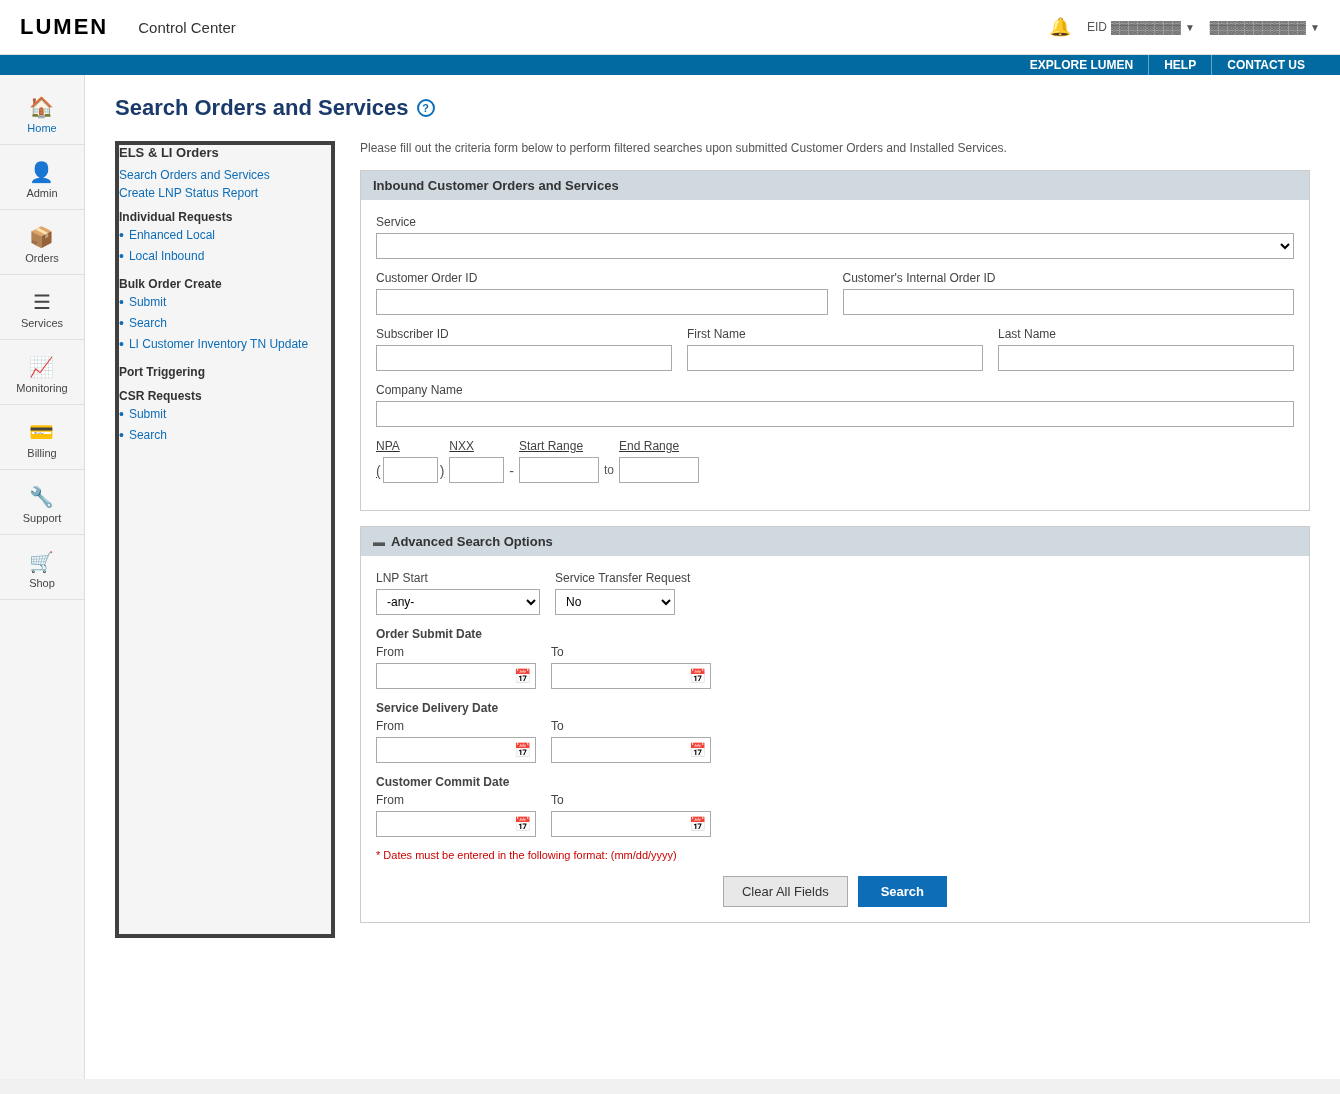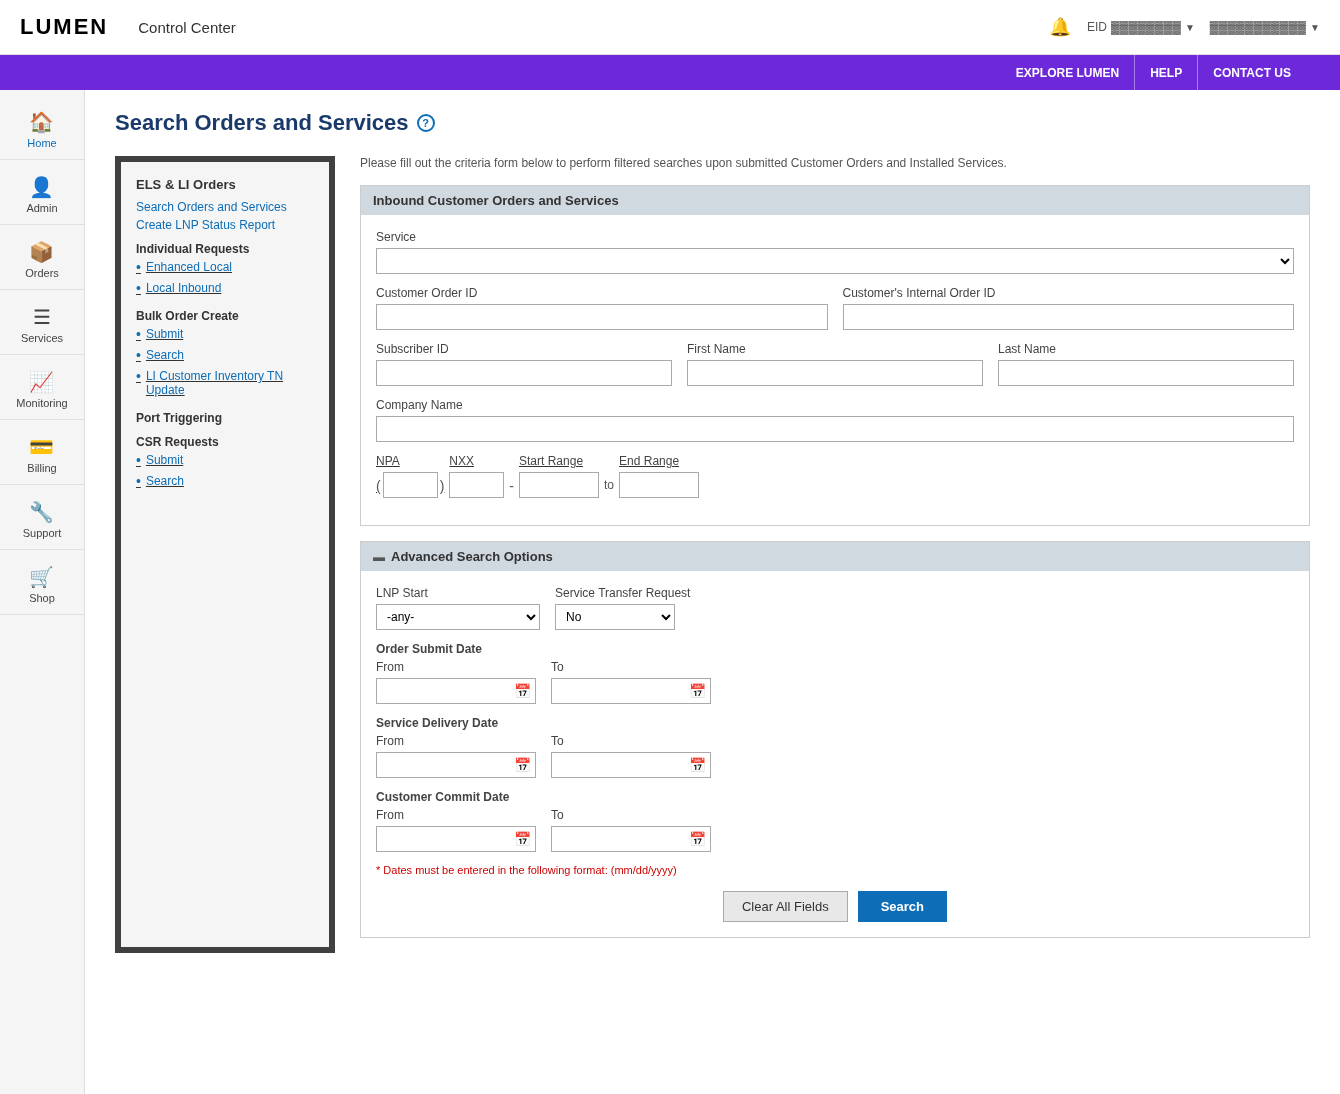--- a/index.html
+++ b/index.html
@@ -41,26 +41,26 @@
       color: #555;
       display: flex;
       align-items: center;
       gap: 4px;
       cursor: pointer;
     }
     .eid-info .chevron { font-size: 10px; }
 
     
     .blue-nav {
-      background: #6d28d9;
+      background: #0369a1;
       display: flex;
       justify-content: flex-end;
       align-items: center;
-      padding: 0 34px;
-      height: 35px;
+      padding: 0 20px;
+      height: 20px;
       gap: 0;
     }
     .blue-nav a {
       color: #fff;
       text-decoration: none;
       font-size: 12px;
       font-weight: bold;
       padding: 0 15px;
       border-right: 1px solid rgba(255,255,255,0.4);
       height: 100%;
@@ -139,22 +139,21 @@
     .two-col {
       display: flex;
       gap: 25px;
     }
 
     
     .left-menu {
       width: 220px;
       min-width: 220px;
       background: #f5f5f5;
-      border: 6px solid #404040;
-      padding: 15px;
+      border: 4px solid #404040;
       font-size: 12px;
     }
     .left-menu-section-title {
       font-weight: bold;
       font-size: 13px;
       margin-bottom: 8px;
       color: #333;
     }
     .left-menu a {
       display: block;
@@ -167,21 +166,20 @@
       font-weight: bold;
       margin-top: 10px;
       margin-bottom: 4px;
       color: #333;
     }
     .left-menu .bullet-item {
       display: flex;
       align-items: flex-start;
       gap: 5px;
       margin-bottom: 3px;
-      text-decoration: underline;
     }
     .left-menu .bullet-item::before {
       content: "•";
       color: #0d6db7;
       font-size: 14px;
       line-height: 1;
     }
 
     
     .form-area {

